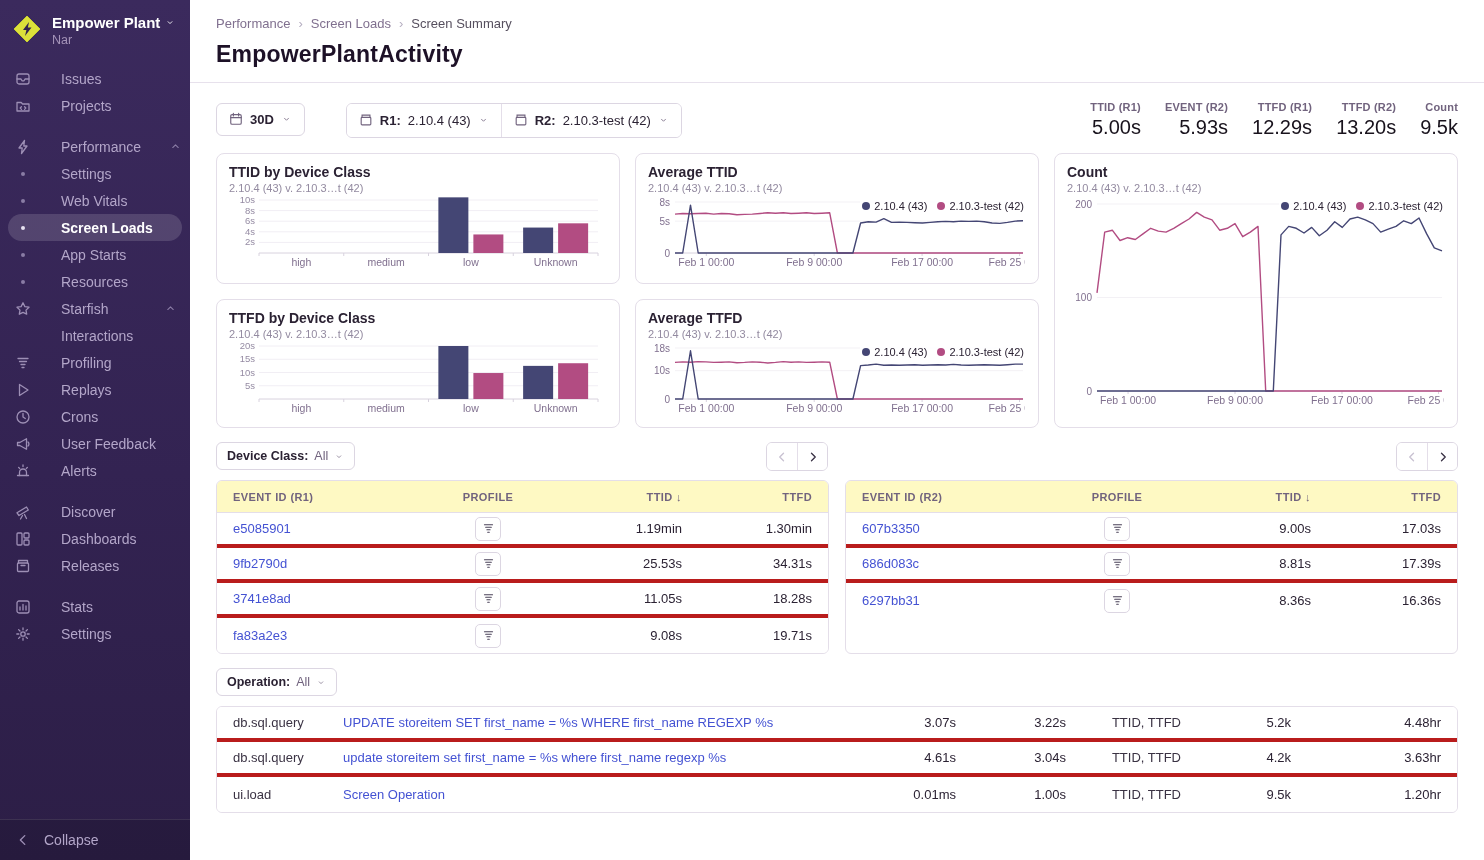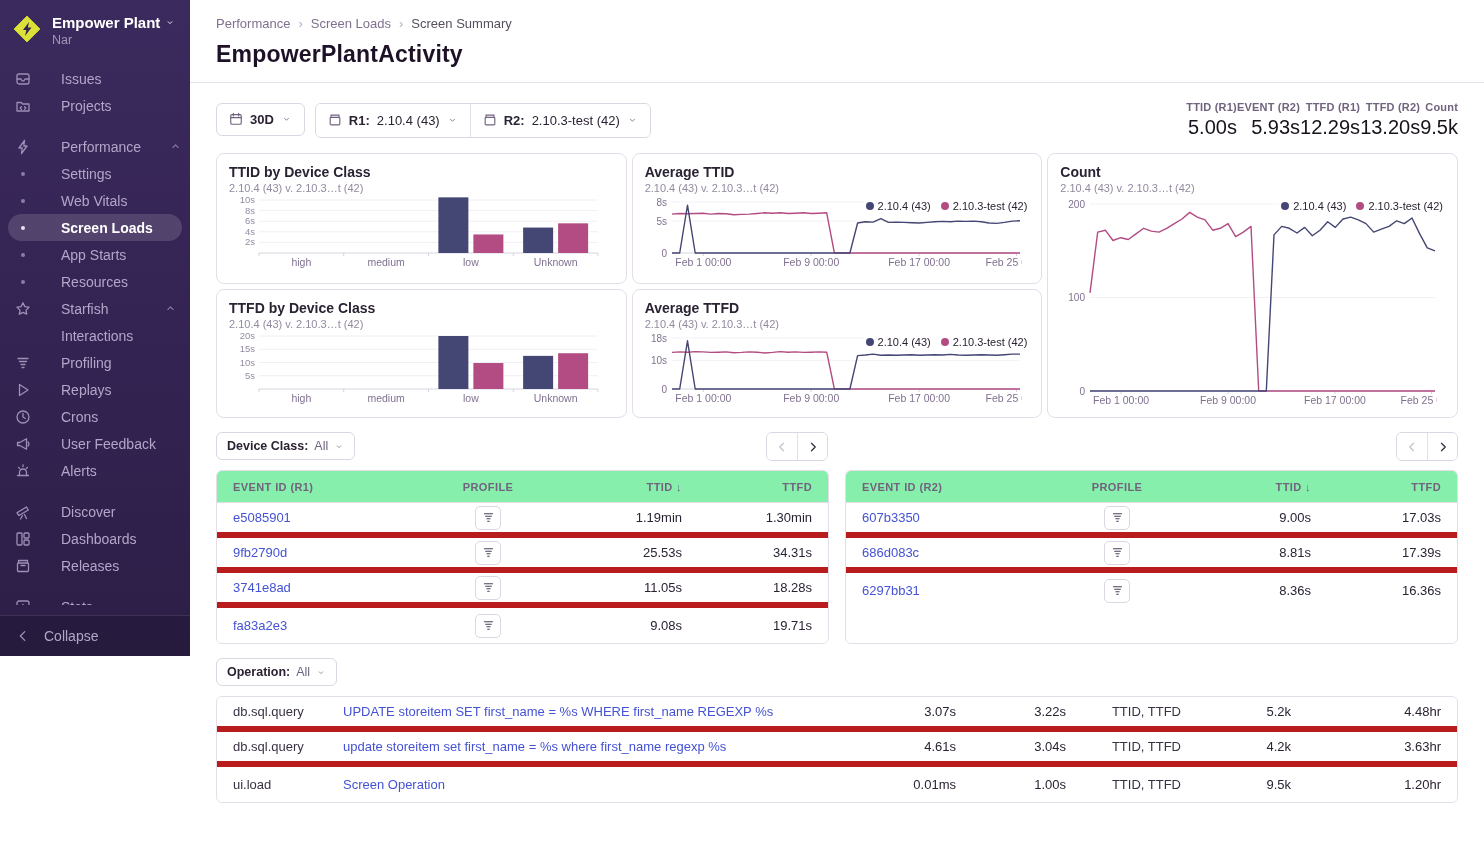--- a/index.html
+++ b/index.html
@@ -1,20 +1,20 @@
 <!DOCTYPE html>
 <html><head>
 <meta charset="utf-8">
 <style>
   * { margin:0; padding:0; box-sizing:border-box; }
   html,body { width:1484px; height:860px; overflow:hidden; }
   body { font-family:"Liberation Sans", sans-serif; background:#fff; color:#2b2233; display:flex; }
 
   
-  .sidebar { width:190px; min-width:190px; height:656px; background:linear-gradient(180deg,#3b2a5d 0%,#332352 55%,#2c1e46 100%); display:flex; flex-direction:column; color:#b3a6c9; }
+  .sidebar { width:190px; min-width:190px; height:860px; background:linear-gradient(180deg,#3b2a5d 0%,#332352 55%,#2c1e46 100%); display:flex; flex-direction:column; color:#b3a6c9; }
   .org { display:flex; align-items:flex-start; gap:10px; padding:14px 12px 10px 12px; cursor:pointer; }
   .org-name { font-size:15px; font-weight:bold; color:#fff; display:flex; align-items:center; gap:5px; white-space:nowrap; }
   .org-sub { font-size:12.5px; color:#a493b8; margin-top:2px; }
   nav { flex:1; padding-top:8px; overflow:hidden; }
   .nav-group { margin-bottom:14px; }
   .nav-item { display:flex; align-items:center; gap:29px; height:27px; padding:0 14px; font-size:14px; cursor:pointer; white-space:nowrap; }
   .nav-item .ic { width:18px; min-width:18px; display:flex; justify-content:center; align-items:center; color:#9d8fb5; }
   .nav-item.active { background:rgba(255,255,255,.14); border-radius:15px; margin:0 8px; padding:0 6px; color:#fff; font-weight:bold; }
   .nav-item.active .dot { background:#e7e2f0; }
   .dot { width:4px; height:4px; border-radius:50%; background:#8a7c a5; background:#8a7ca5; }
@@ -31,29 +31,29 @@
   .breadcrumb { font-size:13px; color:#80708f; display:flex; align-items:center; gap:8px; }
   .breadcrumb .sep { color:#b5aec1; font-size:13px; }
   .breadcrumb .current { color:#564f5e; }
   .page-title { font-size:23px; font-weight:bold; color:#1d1127; margin-top:10px; letter-spacing:.2px; }
 
   .toolbar { display:flex; align-items:center; justify-content:space-between; padding:18px 26px 0 26px; }
   .filters { display:flex; gap:10px; }
   .btn { display:flex; align-items:center; gap:7px; height:33px; padding:0 12px; background:#fff; border:1px solid #dcd6e2; border-radius:6px; font-size:13px; color:#2b2233; cursor:pointer; }
   .btn .lbl { font-weight:bold; }
   .btn .ic { display:flex; color:#71637e; }
-  .btn-group { display:flex; border:1px solid #dcd6e2; border-radius:6px; overflow:hidden; }
+  .btn-group { display:flex; border:1px solid #dcd6e2; border-radius:6px; overflow:hidden;margin-left:31px; }
   .btn-group .btn { border:none; border-radius:0; }
   .btn-group .btn + .btn { border-left:1px solid #e4dee9; }
-  .metrics { display:flex; }
+  .metrics { display:flex; gap:24px; }
   .metric { text-align:right; }
   .metric .m-label { font-size:11px; font-weight:bold; color:#71637e; letter-spacing:.2px; }
   .metric .m-value { font-size:20px; color:#18121c; margin-top:3px; }
 
-  .charts { display:grid; grid-template-columns:repeat(3,1fr); grid-template-rows:131px 129px; gap:5px; padding:14px 26px 0 26px; }
+  .charts { display:grid; grid-template-columns:repeat(3,1fr); grid-template-rows:131px 129px; gap:15px; padding:14px 26px 0 26px; }
   .card { border:1px solid #e4dee9; border-radius:8px; background:#fff; padding:10px 12px; position:relative; overflow:hidden; }
   .card-title { font-size:14px; font-weight:bold; color:#2b2233; }
   .card-sub { font-size:11px; color:#938aa0; margin-top:2px; margin-bottom:2px; }
   .card.tall { grid-row:span 2; }
   .legend { position:absolute; right:12px; top:45px; display:flex; gap:10px; align-items:center; font-size:11px; color:#2b2233; background:rgba(255,255,255,.85); padding:1px 2px; }
   .legend .li { display:flex; align-items:center; gap:4px; }
   .legend .dot16 { width:8px; height:8px; border-radius:50%; }
 
   .filter-row { display:flex; align-items:center; padding:14px 26px 0 26px; position:relative; }
   .btn.small { height:28px; font-size:12.5px; padding:0 10px; gap:6px; }
@@ -62,22 +62,22 @@
   .pager button + button { border-left:1px solid #e4dee9; }
   .pager .disabled { color:#c9c2d2; }
   .pager .on { color:#3d3548; }
   .pager-a { right:656px; }
   .pager-b { right:26px; }
 
   .tables { display:grid; grid-template-columns:1fr 1fr; gap:16px; padding:10px 26px 0 26px; }
   .dtable { border:1px solid #e4dee9; border-radius:6px; overflow:hidden; }
   .thead, .trow { display:grid; align-items:center; }
   .ev-grid { grid-template-columns:1fr 120px 150px 130px; }
-  .thead { background:#86efac; height:32px; font-size:11px; font-weight:bold; color:#71637e; letter-spacing:.4px; border-bottom:1px solid #e4dee9; }
-  .trow { height:35px; font-size:13px; border-bottom:6px solid #b91c1c; background:#fff; }
+  .thead { background:#fef9c3; height:32px; font-size:11px; font-weight:bold; color:#71637e; letter-spacing:.4px; border-bottom:1px solid #e4dee9; }
+  .trow { height:35px; font-size:13px; border-bottom:4px solid #b91c1c; background:#fff; }
   .trow:last-child { border-bottom:none; }
   .cell { padding:0 16px; overflow:hidden; white-space:nowrap; }
   .c-right { text-align:right; }
   .c-center { text-align:center; }
   a.link { color:#4452d3; text-decoration:none; cursor:pointer; }
   .profile-btn { width:26px; height:24px; border:1px solid #dcd6e2; border-radius:5px; background:#fff; display:inline-flex; align-items:center; justify-content:center; color:#4a4158; cursor:pointer; }
   .sort-arrow { font-weight:bold; }
   .span-grid { grid-template-columns:110px 1fr 110px 110px 115px 110px 150px; }
   .affects { border-bottom:1px dotted #a79cb5; padding-bottom:1px; color:#3a3243; }
   .timespent { border-bottom:1px dotted #a79cb5; padding-bottom:1px; color:#2b2233; }

